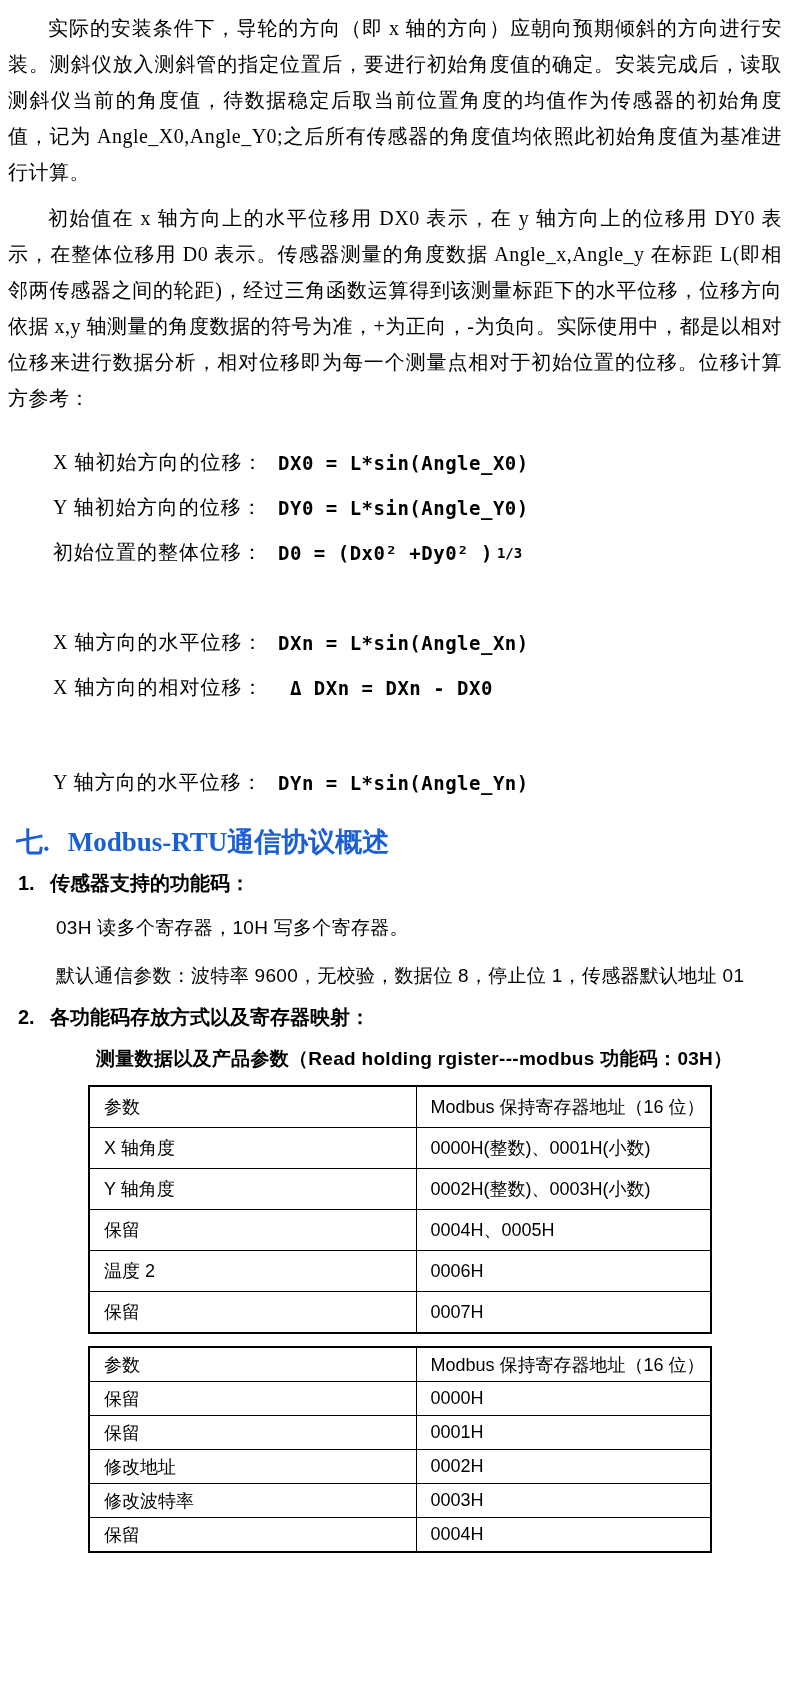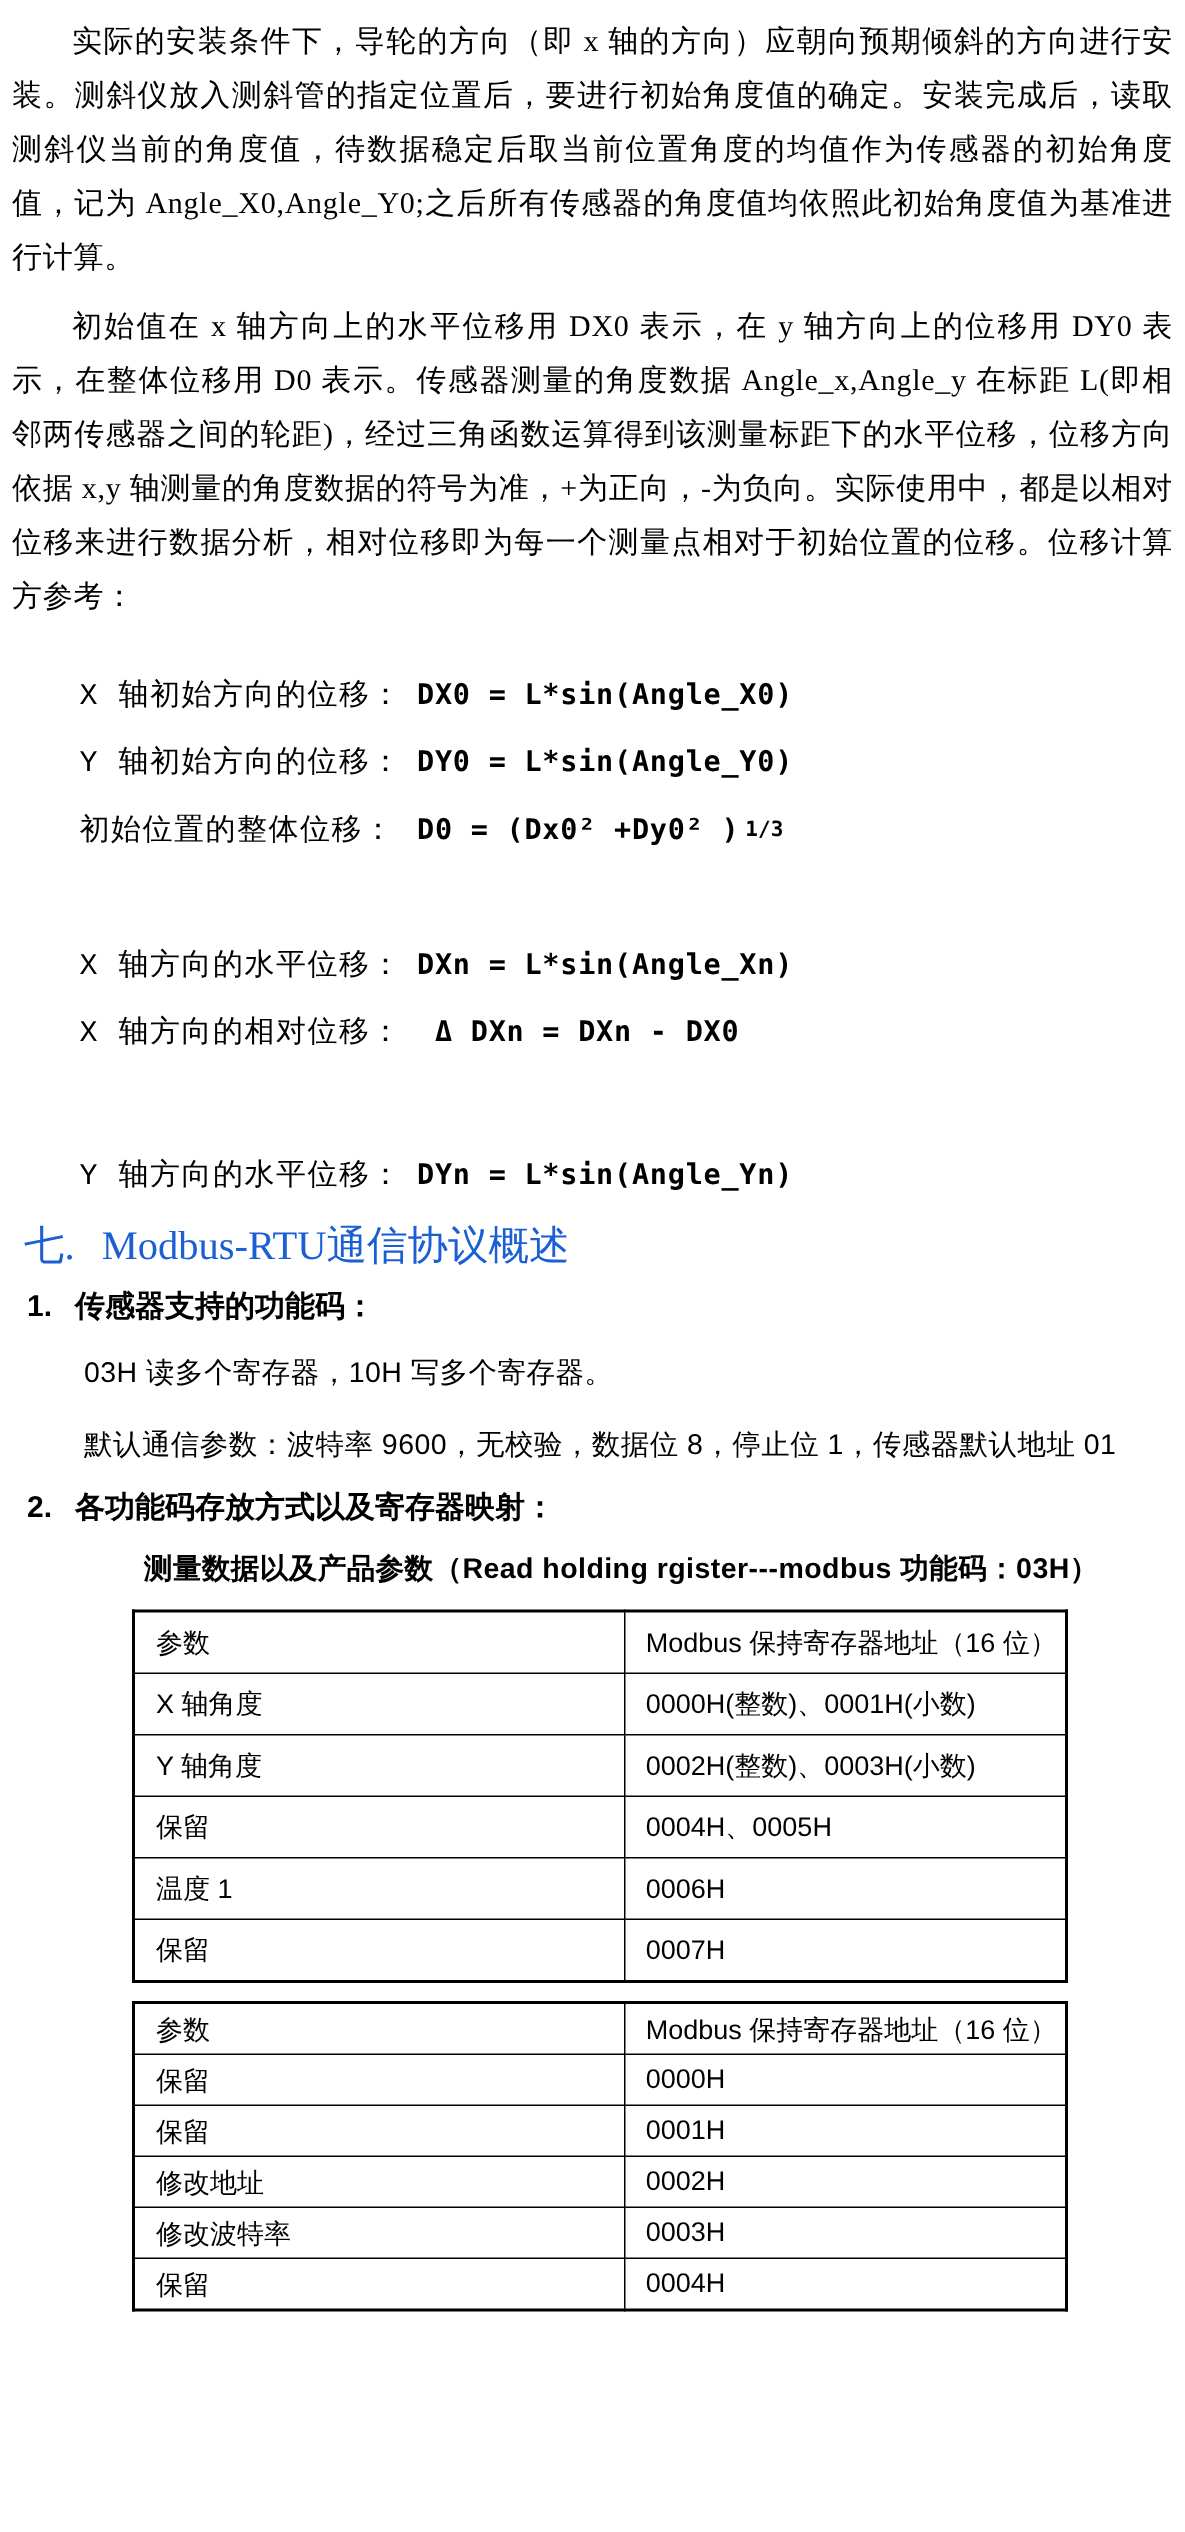--- a/index.html
+++ b/index.html
@@ -20,34 +20,34 @@
   #para2{margin-top:10px;}
 
   
   .formula-group{margin:0;}
   #fgroup1{margin-top:24px;}
   #fgroup2{margin-top:45px;}
   #fgroup3{margin-top:50px;}
   .formula-row{height:45px;display:flex;align-items:center;margin-left:45px;}
   .f-label{
     display:inline-block;width:225px;font-size:20px;letter-spacing:1px;
-    font-family:Liberation Mono, monospace;flex:none;
+    font-family:Liberation Serif, serif;flex:none;
   }
   .f-expr{
     font-family:"DejaVu Sans Mono","Liberation Mono",monospace;
     font-size:19px;font-weight:600;letter-spacing:0.5px;white-space:pre;
   }
   .f-sup{
     font-family:"DejaVu Sans Mono","Liberation Mono",monospace;
     font-size:14px;font-weight:600;vertical-align:super;margin-left:4px;
   }
 
   
   .section-heading{
-    margin:8px 0 0 8px;font-size:27px;font-weight:normal;
+    margin:20px 0 0 8px;font-size:27px;font-weight:bold;
     font-family:"Liberation Serif","DejaVu Serif",serif;
     height:34px;line-height:34px;
   }
   .section-heading .num{margin-right:18px;}
 
   
   .num-item{
     margin:16px 0 0 10px;font-size:20px;font-weight:bold;
     font-family:"Liberation Sans","DejaVu Sans",sans-serif;
     height:28px;line-height:28px;
@@ -166,21 +166,21 @@
       </tr>
       <tr>
         <td>Y 轴角度</td>
         <td>0002H(整数)、0003H(小数)</td>
       </tr>
       <tr>
         <td>保留</td>
         <td>0004H、0005H</td>
       </tr>
       <tr>
-        <td>温度 1</td>
+        <td>温度 2</td>
         <td>0006H</td>
       </tr>
       <tr>
         <td>保留</td>
         <td>0007H</td>
       </tr>
     </tbody>
   </table>
 
 

